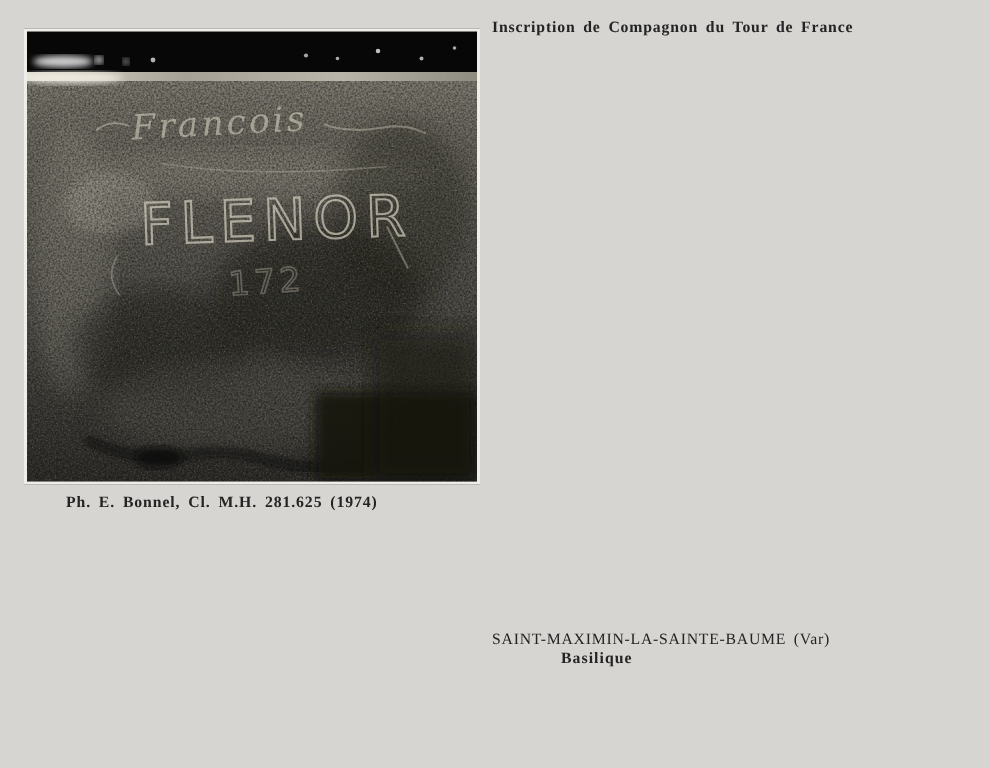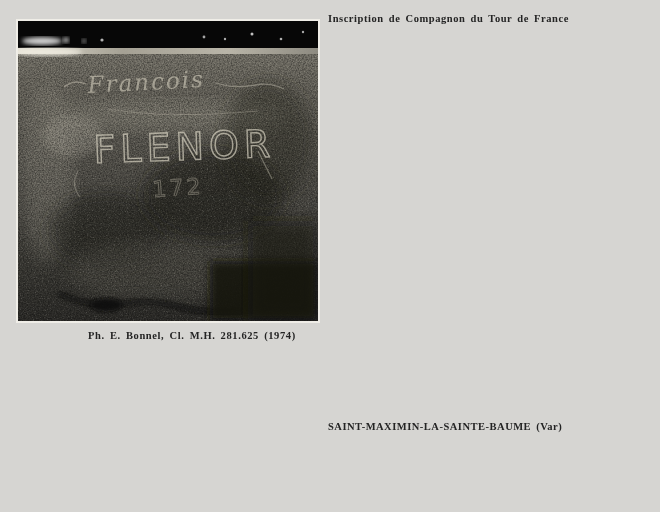--- a/index.html
+++ b/index.html
@@ -34,26 +34,25 @@
     left: 328px; top: 13px;
     font-size: 10.5px;
     letter-spacing: 0.55px;
     word-spacing: 2px;
   }
   .caption {
     left: 44px; top: 330px;
     font-size: 10.5px;
     letter-spacing: 0.6px;
     word-spacing: 2px;
-    margin-left: 44px;
   }
   .location { position: absolute; left: 328px; top: 421px; }
   .loc-name {
     font-size: 10.5px;
-    font-weight: 700;
+    font-weight: 400;
     letter-spacing: 0.5px;
     word-spacing: 2px;
     white-space: nowrap;
   }
   .loc-sub {
     font-size: 10.5px;
     font-weight: 700;
     letter-spacing: 0.7px;
     margin-left: 46px;
     margin-top: 1.5px;
@@ -149,15 +148,16 @@
       <rect x="230" y="200" width="70" height="100" fill="#15140f" opacity="0.55" filter="url(#blur8)"></rect>
     </svg>
   </div>
 
   <div class="typed title">Inscription de Compagnon du Tour de France</div>
 
   <div class="typed caption">Ph. E. Bonnel, Cl. M.H. 281.625 (1974)</div>
 
   <div class="location">
     <div class="loc-name">SAINT-MAXIMIN-LA-SAINTE-BAUME (Var)</div>
+    <div class="loc-sub">Basilique</div>
   </div>
 
 </div>
 
 </body></html>

